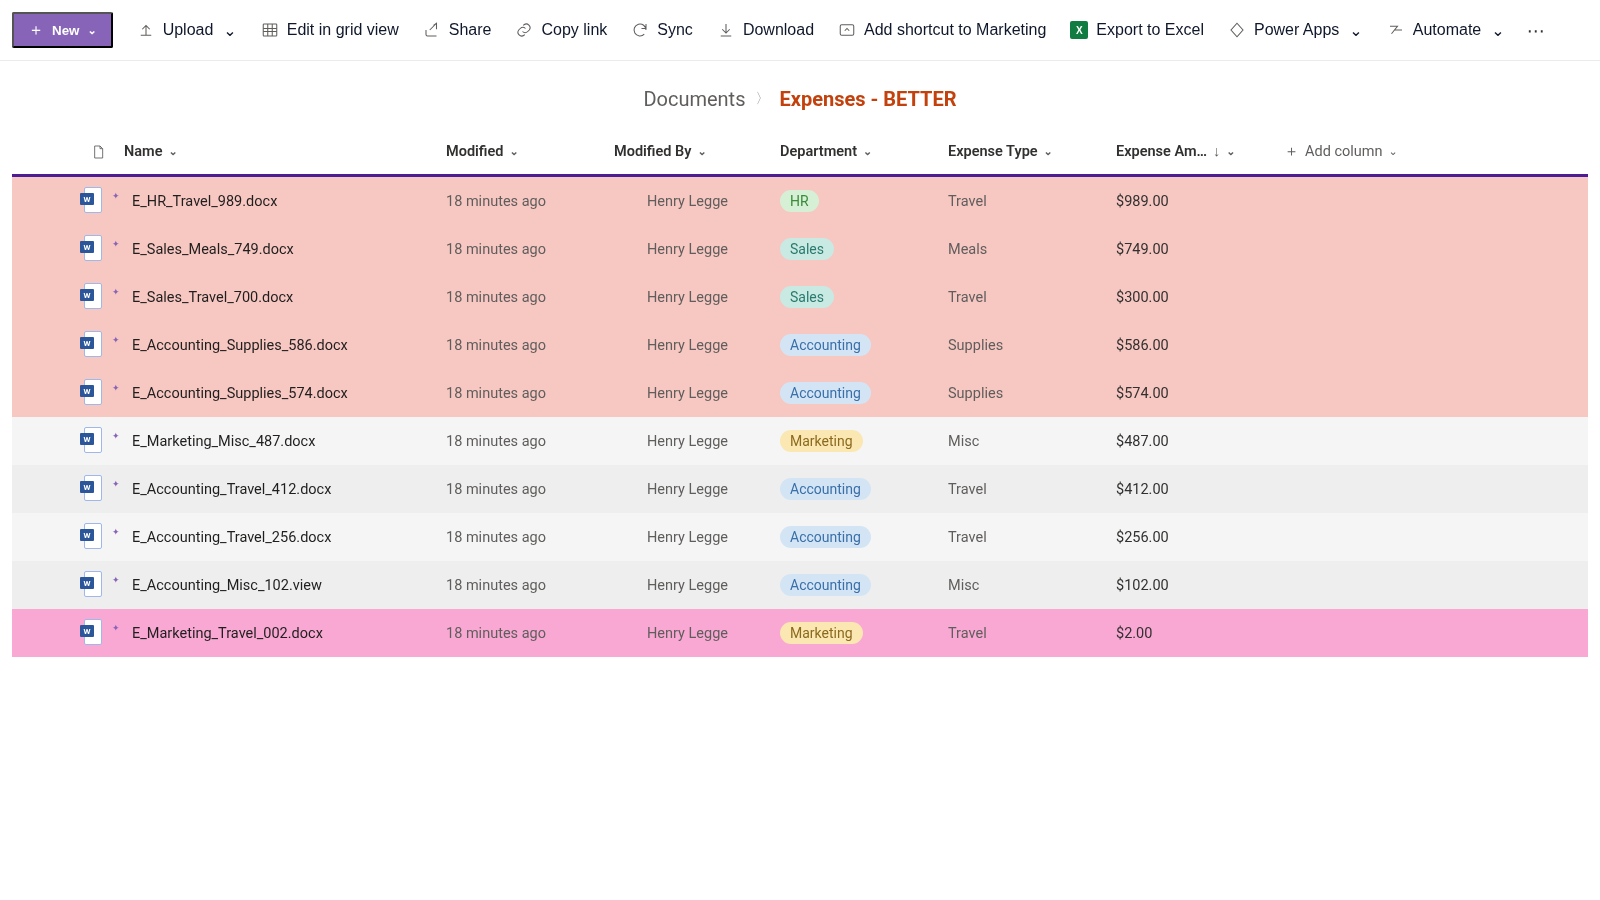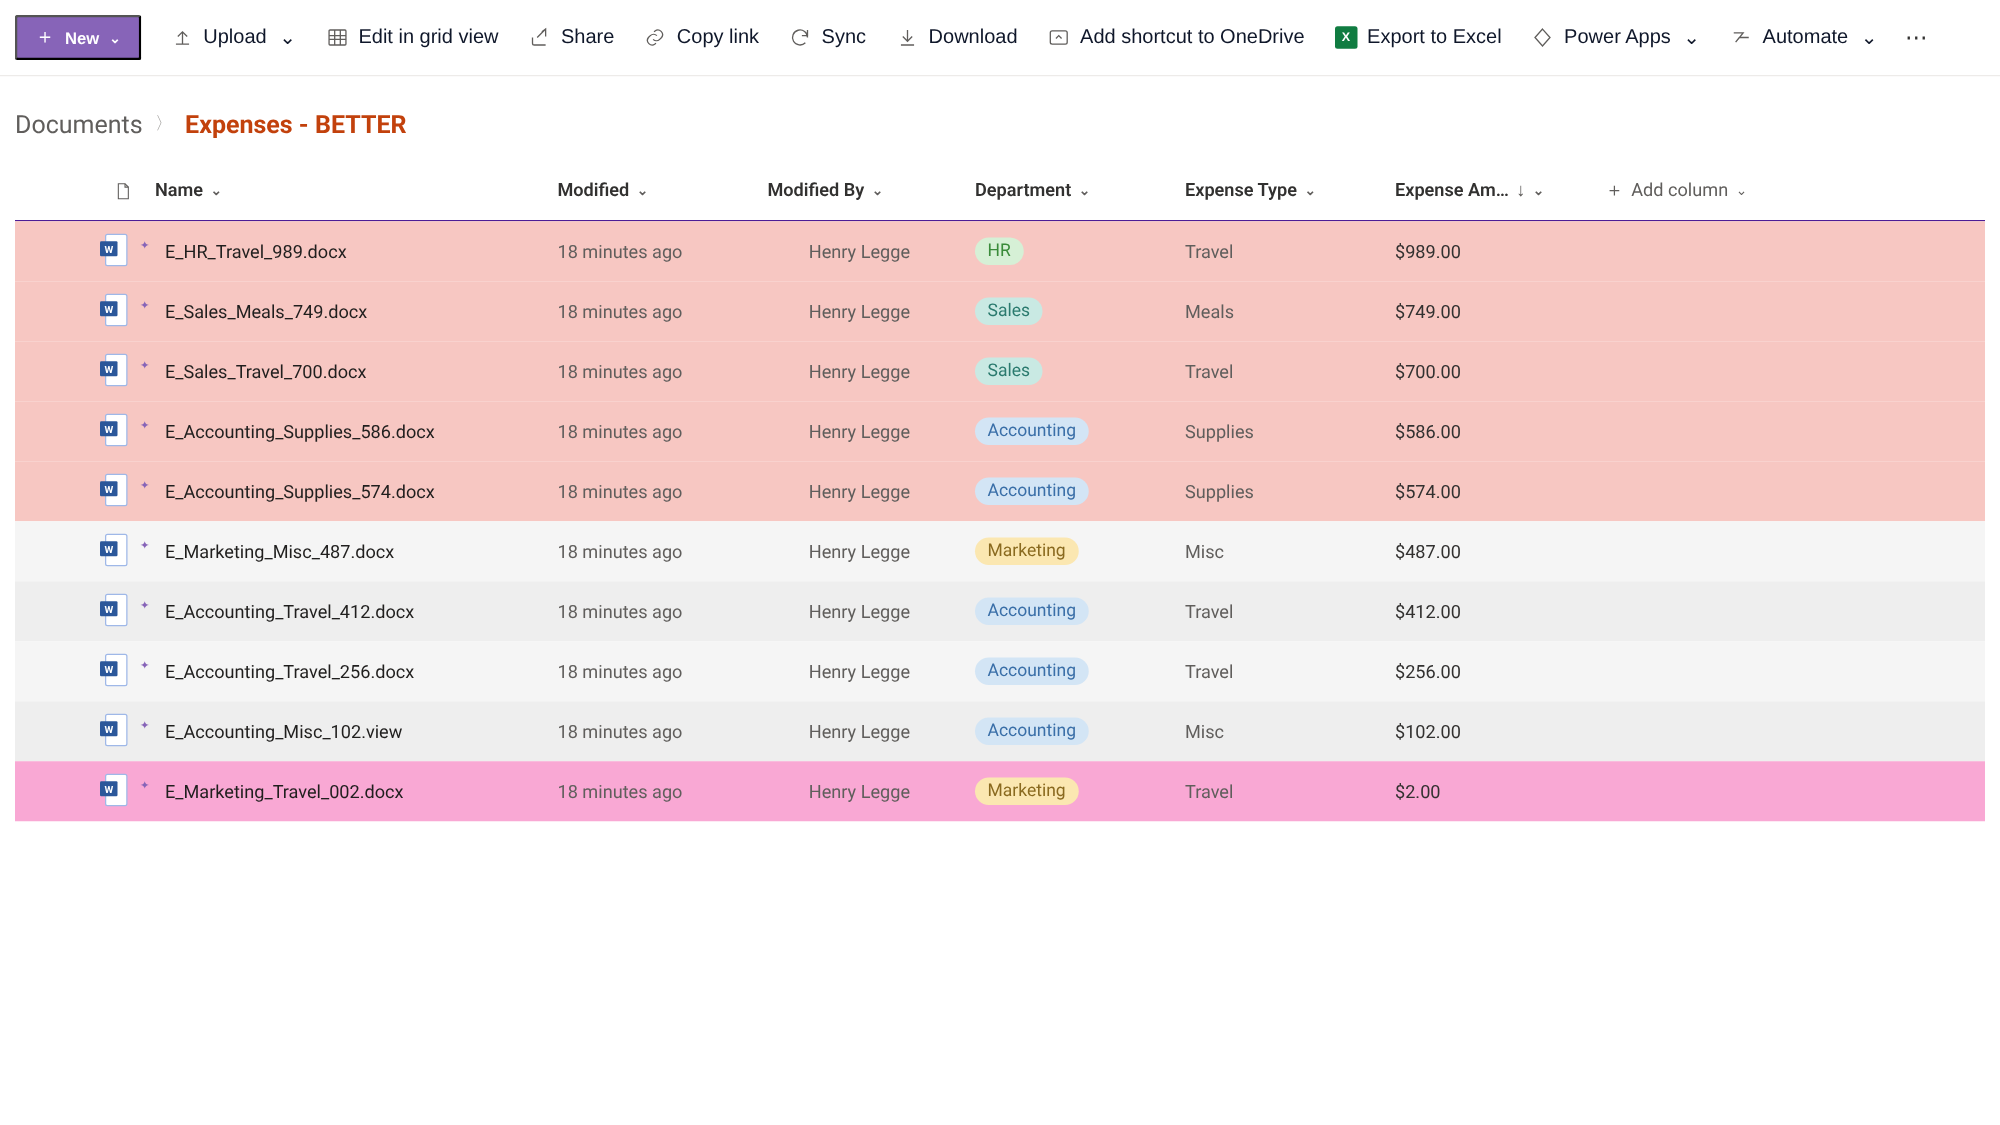--- a/index.html
+++ b/index.html
@@ -11,29 +11,29 @@
 .cmd-btn .chev { margin-left: 2px; }
 .cmd-btn svg { flex-shrink: 0; }
 .new-btn { background: #8764b8; color: #fff; font-weight: 600; padding: 8px 14px; border-radius: 2px; display: flex; align-items: center; gap: 8px; margin-right: 10px; }
 .new-btn .plus { font-size: 16px; font-weight: 400; line-height: 1; }
 .new-btn .chev { font-size: 11px; }
 .excel-ic { width:18px; height:18px; background:#107c41; border-radius:2px; position:relative; display:inline-block; }
 .excel-ic::after{ content:"X"; position:absolute; inset:0; display:flex; align-items:center; justify-content:center; color:#fff; font-size:10px; font-weight:700; }
 .ellipsis { font-size: 18px; padding: 4px 8px; cursor: pointer; }
 
 
-.breadcrumb { display: flex; align-items: center; gap: 10px; padding: 26px 12px 18px 12px; font-size: 20px; }
+.breadcrumb { display: flex; align-items: center; gap: 10px; padding: 26px 12px 18px 12px; font-size: 20px; justify-content: center; }
 .breadcrumb .root { color: #605e5c; cursor: pointer; }
 .breadcrumb .sep { color: #a19f9d; font-size: 14px; }
 .breadcrumb .leaf { font-weight: 700; color: #c2410c; }
 
 
 .list { padding: 0 12px 0 12px; }
 .hdr-row, .row { display: grid; grid-template-columns: 64px 44px 322px 168px 166px 168px 168px 168px 184px; align-items: center; min-height: 48px; }
-.hdr-row { border-bottom: 1px solid #4c1d95; }
+.hdr-row { border-bottom: 3px solid #4c1d95; }
 .col-hdr { display: flex; align-items: center; gap: 6px; color: #323130; font-size: 14.5px; font-weight: 600; cursor: pointer; padding: 12px 4px; }
 .col-hdr .chev { color: #605e5c; font-size: 11px; }
 .docicon-hdr { display:flex; justify-content:center; }
 .addcol { color:#605e5c; font-weight:400; display:flex; align-items:center; gap:6px; cursor:pointer; }
 .addcol .plus { font-size:15px; color:#605e5c; }
 
 .row { font-size: 14.5px; color: #323130; }
 .row.alt { background: #ededed; }
 .row.hl  { background: #f7c7c2; }
 .row .cell { padding: 4px 4px; }
@@ -116,21 +116,21 @@
         <path d="M12 4v12M7 11l5 5 5-5M5 20h14"></path>
       </svg>
     <span>Download</span>
   </button>
 
   <button class="cmd-btn">
     <svg class="ico" viewBox="0 0 24 24">
         <rect x="3" y="5" width="18" height="14" rx="2"></rect>
         <path d="M9 13l3-3 3 3"></path>
       </svg>
-    <span>Add shortcut to OneDrive</span>
+    <span>Add shortcut to Marketing</span>
   </button>
 
   <button class="cmd-btn">
     <span class="excel-ic"></span>
     <span>Export to Excel</span>
   </button>
 
   <button class="cmd-btn">
     <svg class="ico" viewBox="0 0 24 24">
         <path d="M12 3l8 9-8 9-8-9z"></path>
@@ -230,21 +230,21 @@
         <div class="cell"></div>
         <div class="cell"><span class="word-ic"></span></div>
         <div class="cell name">
           <span class="new-mark"></span>
           <a>E_Sales_Travel_700.docx</a>
         </div>
         <div class="cell muted">18 minutes ago</div>
         <div class="cell author">Henry Legge</div>
         <div class="cell"><span class="pill sales">Sales</span></div>
         <div class="cell muted">Travel</div>
-        <div class="cell">$700.00</div>
+        <div class="cell">$300.00</div>
         <div class="cell"></div>
       </div>
       <div class="row hl">
         <div class="cell"></div>
         <div class="cell"><span class="word-ic"></span></div>
         <div class="cell name">
           <span class="new-mark"></span>
           <a>E_Accounting_Supplies_586.docx</a>
         </div>
         <div class="cell muted">18 minutes ago</div>

